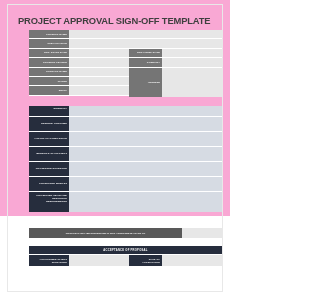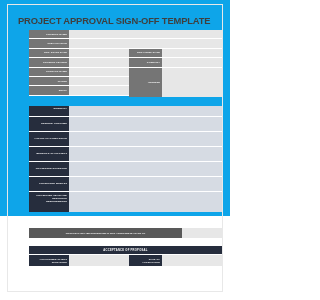--- a/index.html
+++ b/index.html
@@ -5,21 +5,21 @@
   html,body{margin:0;padding:0;}
   body{
     width:230px;height:300px;
     background:#ffffff;
     font-family:"Liberation Sans", sans-serif;
     overflow:hidden;
   }
   .page{
     position:relative;
     width:230px;height:216px;
-    background:#0ea5e9;
+    background:#f9a8d4;
     box-sizing:border-box;
     padding:0;
   }
   .page-border{
     position:absolute;
     left:7px;top:4px;
     width:216px;height:288px;
     border:1px solid #e8e8e8;
     box-sizing:border-box;
     pointer-events:none;

